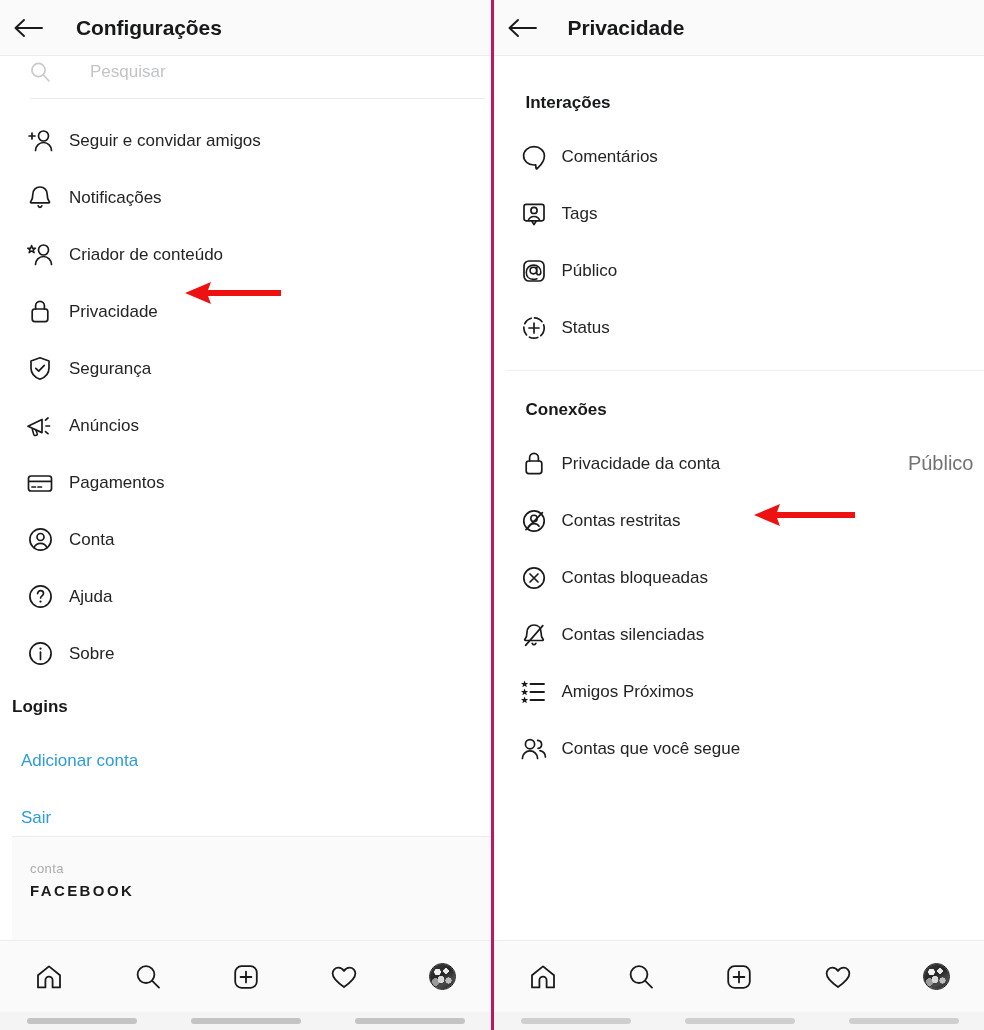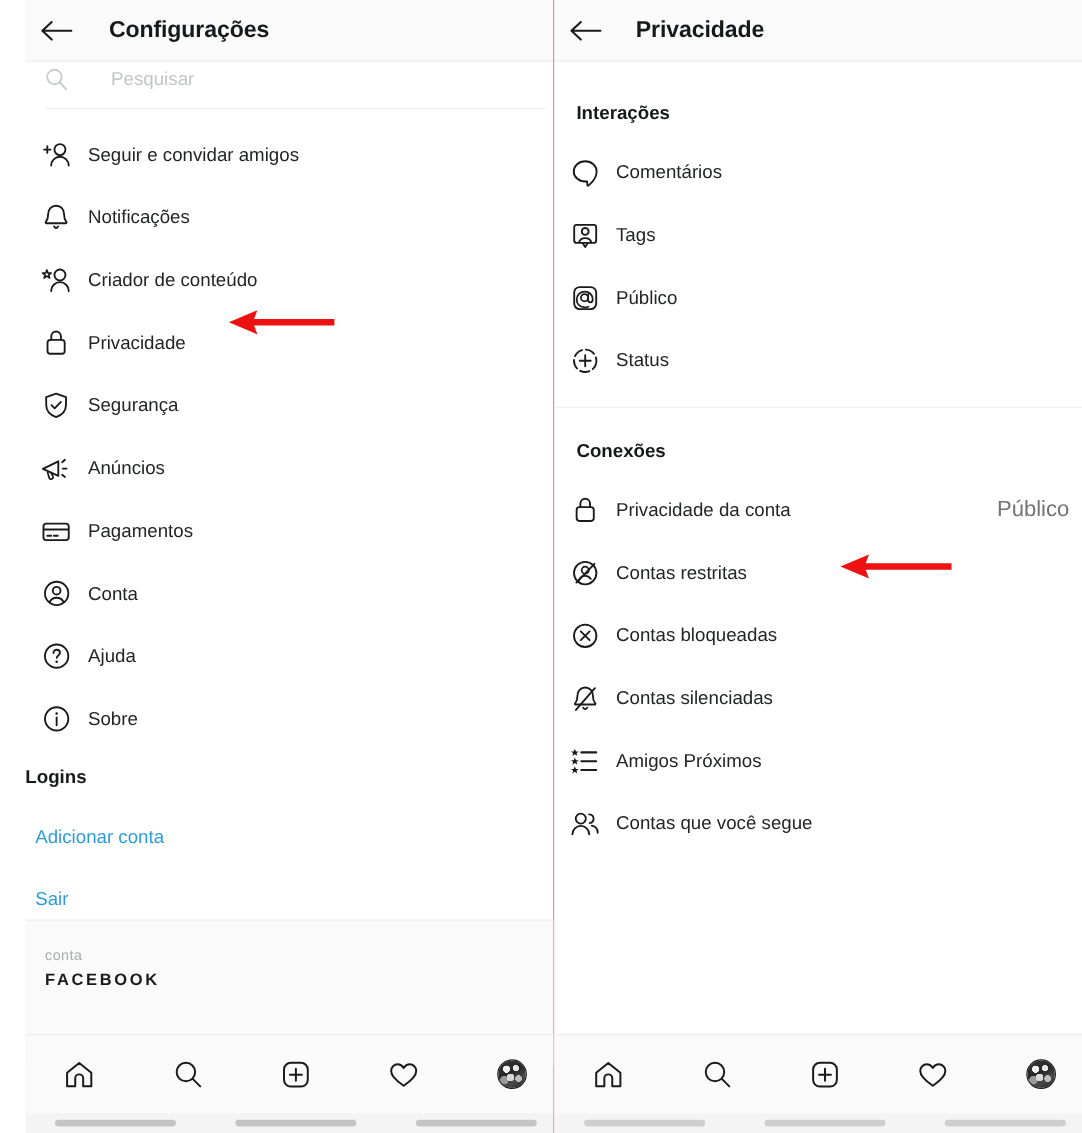--- a/index.html
+++ b/index.html
@@ -5,21 +5,21 @@
   html,body{margin:0;padding:0;}
   body{
     width:984px;height:1030px;
     background:#ffffff;
     font-family:"Liberation Sans","DejaVu Sans",sans-serif;
     -webkit-font-smoothing:antialiased;
     overflow:hidden;
   }
   .screen{position:relative;width:984px;height:1030px;display:flex;}
   .panel{position:relative;width:492px;height:1030px;background:#fff;overflow:hidden;}
-  .panel.left{border-right:1px solid #be185d;margin-left:23px;}
+  .panel.left{border-right:3px solid #be185d;}
 
   
   .appbar{
     position:absolute;top:0;left:0;width:492px;height:55px;
     background:#fafafa;
     display:flex;align-items:center;
     box-sizing:border-box;
     z-index:30;
   }
   .appbar-shadow{
@@ -32,21 +32,21 @@
   }
   .appbar-title{
     font-size:21px;color:#17181a;font-weight:700;letter-spacing:-0.1px;
     white-space:nowrap;
   }
   .left .appbar-title{margin-left:20px;}
   .right .appbar-title{margin-left:18px;}
 
   
   .body{
-    position:absolute;top:56px;left:0;width:492px;bottom:0;
+    position:absolute;top:56px;left:12px;width:492px;bottom:0;
     background:#fff;
   }
 
   
   .search-row{
     position:absolute;top:-6px;left:0;width:492px;height:44px;
     display:flex;align-items:center;
   }
   .search-icon-wrap{width:56px;display:flex;justify-content:center;align-items:center;}
   .search-placeholder{

